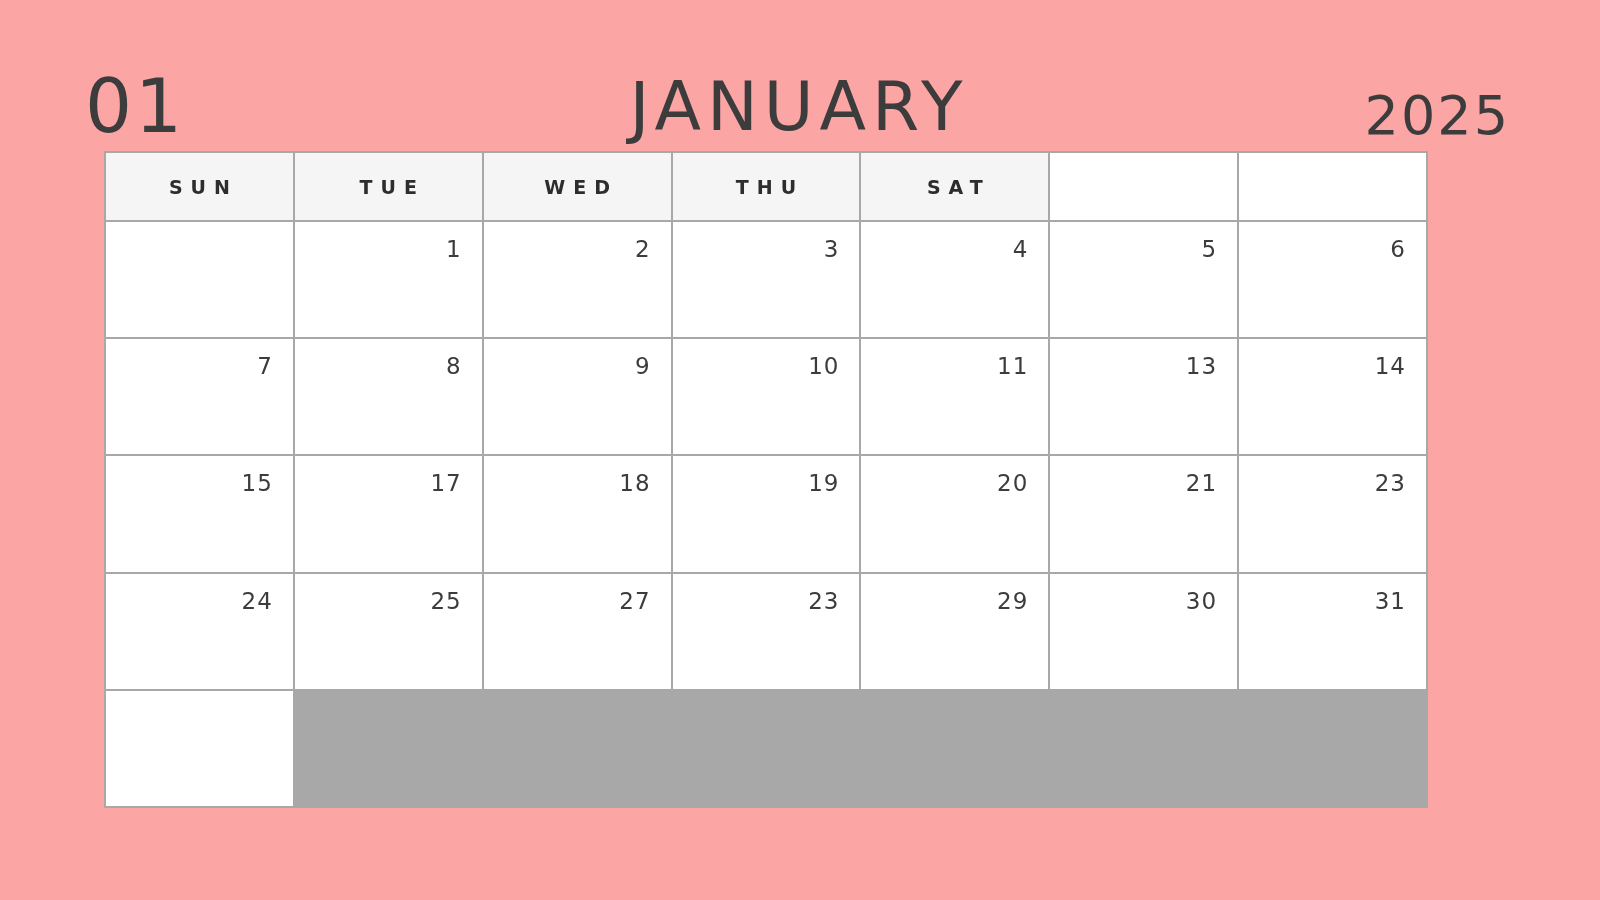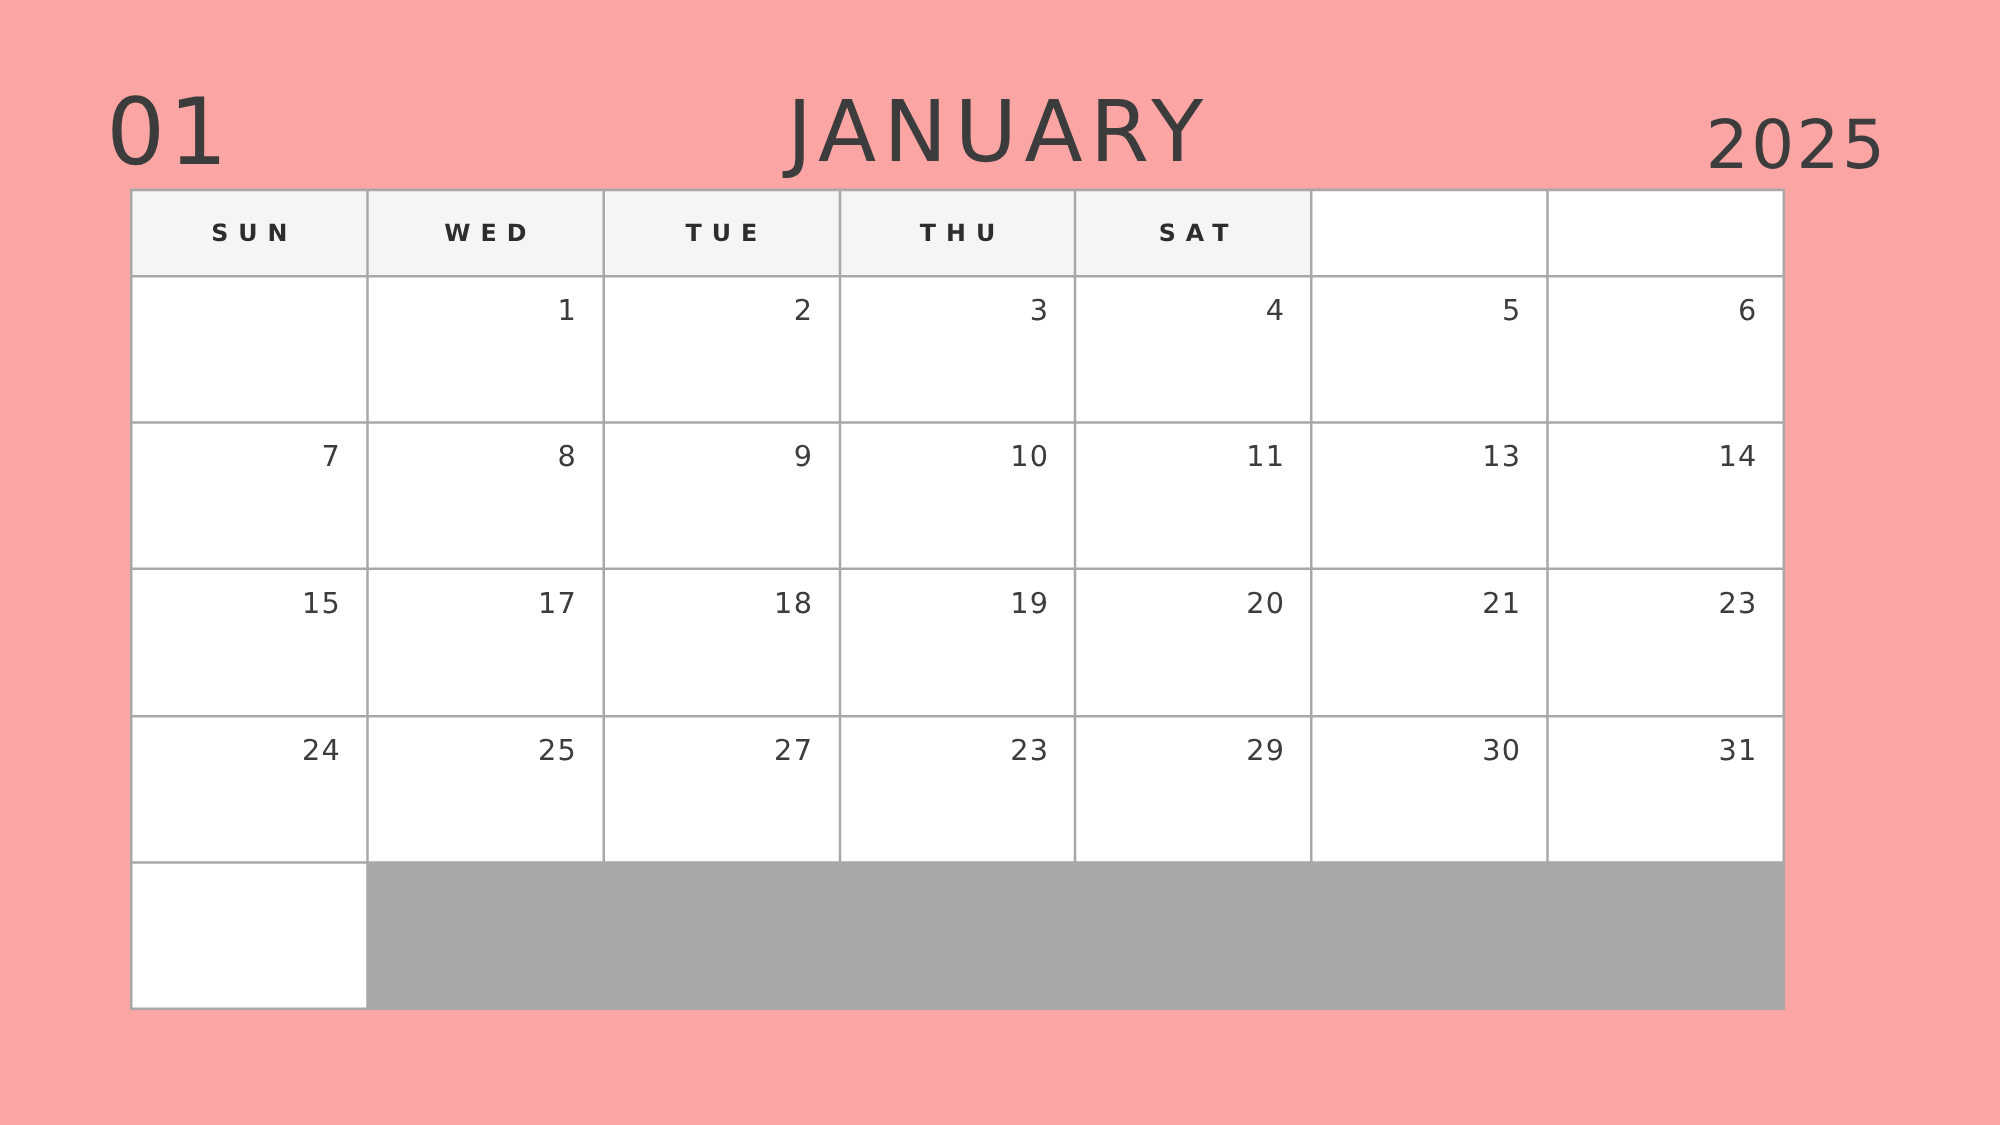--- a/index.html
+++ b/index.html
@@ -61,22 +61,22 @@
 <div class="page">
 
   <div class="header">
     <div class="month-number">01</div>
     <div class="month-name">JANUARY</div>
     <div class="year">2025</div>
   </div>
 
   <div class="calendar" id="calendar-grid">
       <div class="day-header">SUN</div>
+      <div class="day-header">TUE</div>
       <div class="day-header">WED</div>
-      <div class="day-header">TUE</div>
       <div class="day-header">THU</div>
       <div class="day-header">SAT</div>
       <div class="day-cell"></div>
       <div class="day-cell"></div>
       <div class="day-cell"></div>
       <div class="day-cell">
         <span class="date-number">1</span>
       </div>
       <div class="day-cell">
         <span class="date-number">2</span>

